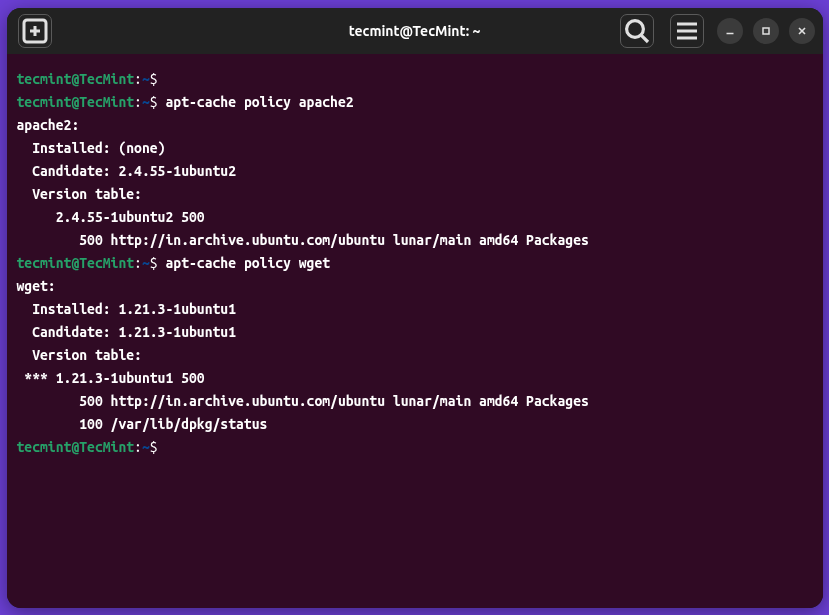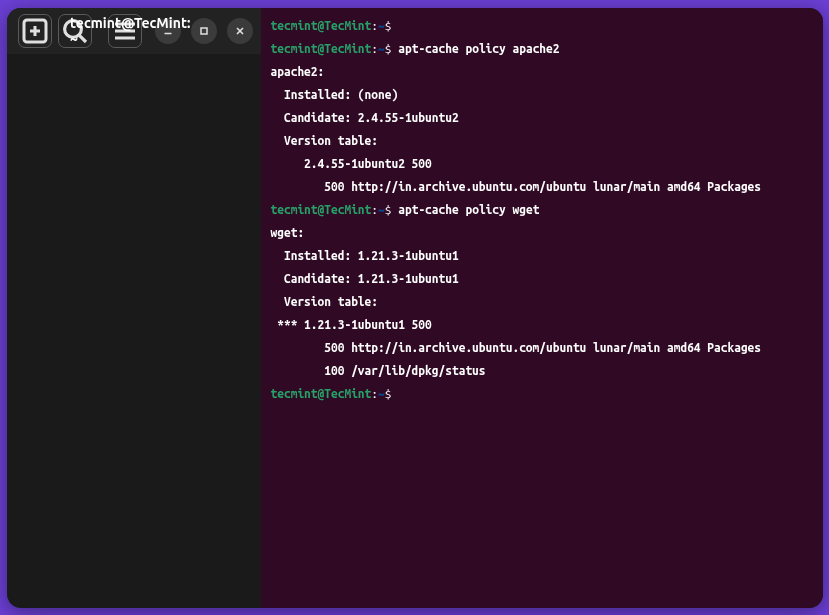--- a/index.html
+++ b/index.html
@@ -16,21 +16,21 @@
       justify-content: center;
       font-family: 'Ubuntu Mono', 'DejaVu Sans Mono', 'Consolas', monospace;
     }
     .window {
       width: 816px;
       height: 600px;
       background: #1a1a1a;
       border-radius: 14px;
       overflow: hidden;
       display: flex;
-      flex-direction: row;
+      flex-direction: column;
       box-shadow: 0 4px 20px rgba(0,0,0,0.4);
     }
     .titlebar {
       height: 46px;
       background: #222222;
       display: flex;
       align-items: center;
       padding: 0 8px;
       position: relative;
     }
@@ -74,22 +74,22 @@
       justify-content: center;
       cursor: pointer;
     }
     .circle-btn svg {
       width: 14px;
       height: 14px;
     }
     .terminal-body {
       flex: 1;
       background: #300a24;
-      padding: 6px 10px;
-      font-size: 12px;
+      padding: 14px 10px;
+      font-size: 14px;
       line-height: 23px;
       color: #ffffff;
       overflow-y: auto;
       white-space: pre;
       position: relative;
     }
     .terminal-body::-webkit-scrollbar {
       width: 12px;
     }
     .terminal-body::-webkit-scrollbar-track {

